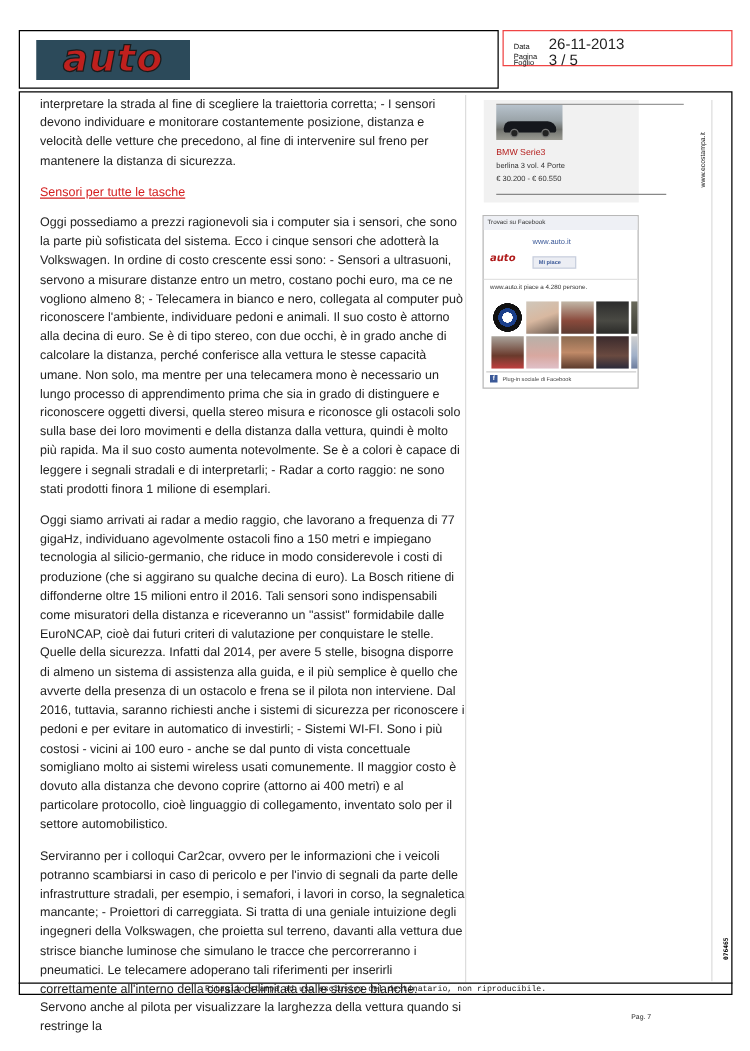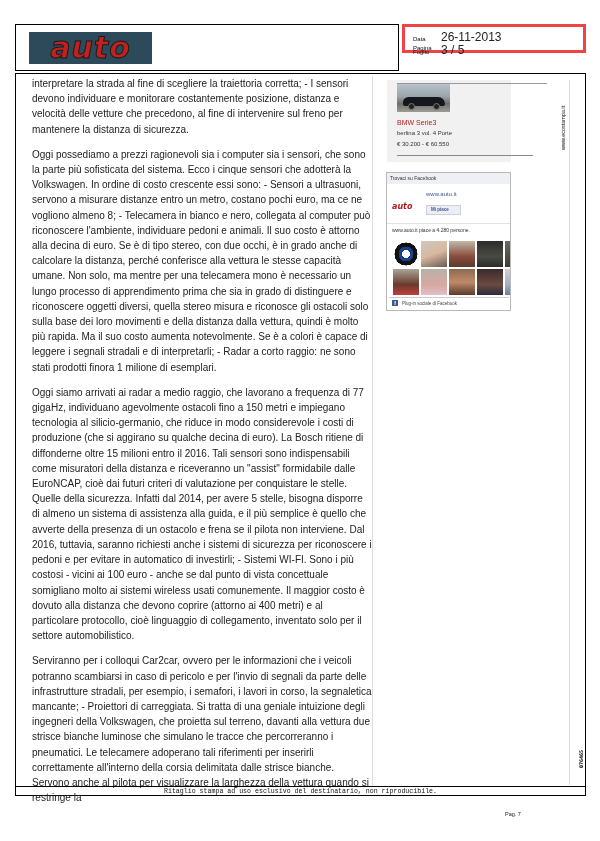--- a/index.html
+++ b/index.html
@@ -3,21 +3,21 @@
   <meta charset="utf-8">
   <style>
     * { box-sizing: border-box; margin: 0; padding: 0; }
     html, body { width: 600px; height: 841px; background: #ffffff; overflow: hidden; }
     body { position: relative; font-family: "Liberation Sans", sans-serif; color: #1a1a1a; }
 
     .hdr-left { position: absolute; left: 15px; top: 24px; width: 384px; height: 47px; border: 1px solid #000; }
     .logo { position: absolute; left: 13px; top: 7px; width: 123px; height: 32px; background: #2c4a5a; display: flex; align-items: center; justify-content: center; }
     .logo span { font-family: "DejaVu Sans", sans-serif; font-weight: bold; font-style: italic; font-size: 30px; color: #c0201e; letter-spacing: 1px; -webkit-text-stroke: 1px #1a1a1a; line-height: 1; }
 
-    .hdr-right { position: absolute; left: 402px; top: 24px; width: 184px; height: 29px; border: 3px solid #ef4444; }
+    .hdr-right { position: absolute; left: 402px; top: 24px; width: 184px; height: 29px; border: 1px solid #ef4444; }
     .meta-row { position: absolute; left: 8px; display: flex; align-items: baseline; }
     .meta-label { font-size: 6px; width: 28px; color: #111; }
     .meta-val { font-size: 12px; color: #222; }
 
     .main-frame { position: absolute; left: 15px; top: 73px; width: 571px; height: 723px; border: 1px solid #000; }
     .content-border { position: absolute; left: 18px; top: 76px; width: 355px; height: 710px; border-right: 1px solid #ddd; }
     .article { position: absolute; left: 32px; top: 76px; width: 340px; font-size: 10px; line-height: 15.2px; color: #222; }
     .article p { margin-bottom: 10px; }
     .article .subhead { color: #d41f1f; text-decoration: underline; margin-bottom: 9px; }
 
@@ -76,20 +76,21 @@
     <span class="meta-label">Foglio</span>
     <span class="meta-val">3 / 5</span>
   </div>
 </div>
 
 <div class="main-frame"></div>
 <div class="content-border"></div>
 
 <div class="article">
   <p>interpretare la strada al fine di scegliere la traiettoria corretta; - I sensori devono individuare e monitorare costantemente posizione, distanza e velocità delle vetture che precedono, al fine di intervenire sul freno per mantenere la distanza di sicurezza.</p>
+  <p class="subhead">Sensori per tutte le tasche</p>
   <p>Oggi possediamo a prezzi ragionevoli sia i computer sia i sensori, che sono la parte più sofisticata del sistema. Ecco i cinque sensori che adotterà la Volkswagen. In ordine di costo crescente essi sono: - Sensori a ultrasuoni, servono a misurare distanze entro un metro, costano pochi euro, ma ce ne vogliono almeno 8; - Telecamera in bianco e nero, collegata al computer può riconoscere l'ambiente, individuare pedoni e animali. Il suo costo è attorno alla decina di euro. Se è di tipo stereo, con due occhi, è in grado anche di calcolare la distanza, perché conferisce alla vettura le stesse capacità umane. Non solo, ma mentre per una telecamera mono è necessario un lungo processo di apprendimento prima che sia in grado di distinguere e riconoscere oggetti diversi, quella stereo misura e riconosce gli ostacoli solo sulla base dei loro movimenti e della distanza dalla vettura, quindi è molto più rapida. Ma il suo costo aumenta notevolmente. Se è a colori è capace di leggere i segnali stradali e di interpretarli; - Radar a corto raggio: ne sono stati prodotti finora 1 milione di esemplari.</p>
   <p>Oggi siamo arrivati ai radar a medio raggio, che lavorano a frequenza di 77 gigaHz, individuano agevolmente ostacoli fino a 150 metri e impiegano tecnologia al silicio-germanio, che riduce in modo considerevole i costi di produzione (che si aggirano su qualche decina di euro). La Bosch ritiene di diffonderne oltre 15 milioni entro il 2016. Tali sensori sono indispensabili come misuratori della distanza e riceveranno un "assist" formidabile dalle EuroNCAP, cioè dai futuri criteri di valutazione per conquistare le stelle. Quelle della sicurezza. Infatti dal 2014, per avere 5 stelle, bisogna disporre di almeno un sistema di assistenza alla guida, e il più semplice è quello che avverte della presenza di un ostacolo e frena se il pilota non interviene. Dal 2016, tuttavia, saranno richiesti anche i sistemi di sicurezza per riconoscere i pedoni e per evitare in automatico di investirli; - Sistemi WI-FI. Sono i più costosi - vicini ai 100 euro - anche se dal punto di vista concettuale somigliano molto ai sistemi wireless usati comunemente. Il maggior costo è dovuto alla distanza che devono coprire (attorno ai 400 metri) e al particolare protocollo, cioè linguaggio di collegamento, inventato solo per il settore automobilistico.</p>
   <p>Serviranno per i colloqui Car2car, ovvero per le informazioni che i veicoli potranno scambiarsi in caso di pericolo e per l'invio di segnali da parte delle infrastrutture stradali, per esempio, i semafori, i lavori in corso, la segnaletica mancante; - Proiettori di carreggiata. Si tratta di una geniale intuizione degli ingegneri della Volkswagen, che proietta sul terreno, davanti alla vettura due strisce bianche luminose che simulano le tracce che percorreranno i pneumatici. Le telecamere adoperano tali riferimenti per inserirli correttamente all'interno della corsia delimitata dalle strisce bianche. Servono anche al pilota per visualizzare la larghezza della vettura quando si restringe la</p>
 </div>
 
 <div class="sidebar-col"></div>
 
 <div class="car-box">
   <div class="car-topline"></div>
   <div class="car-img">

